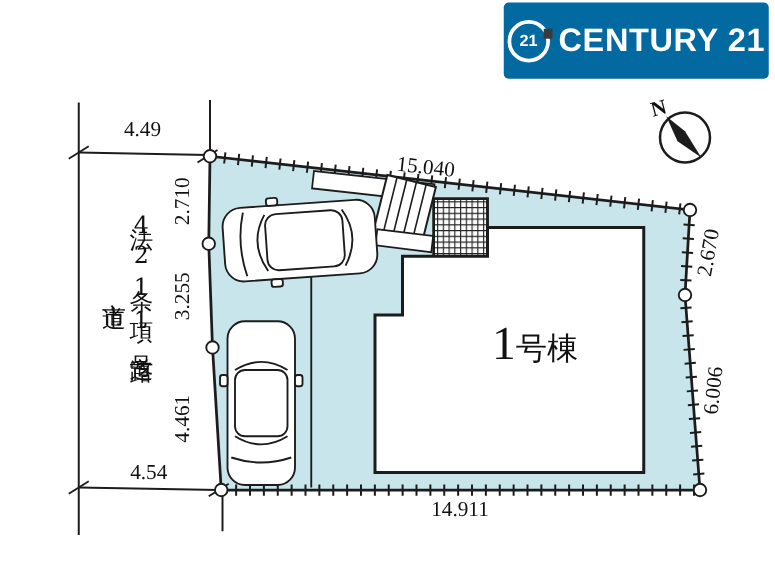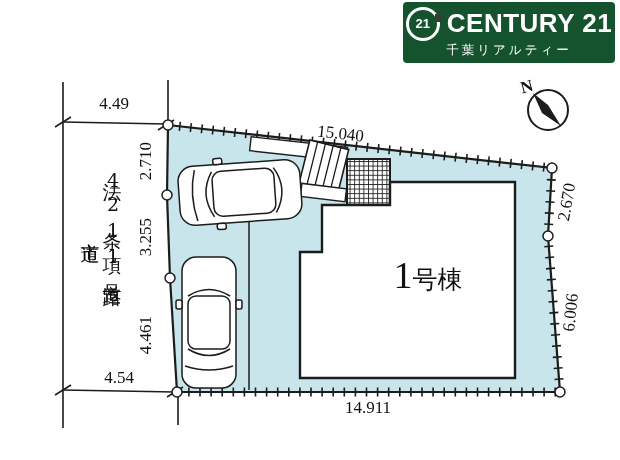--- a/index.html
+++ b/index.html
@@ -16,21 +16,21 @@
   .road-reg{left:103px;top:167px;font-size:19px;letter-spacing:2px;}
   .road-type{left:81px;top:227px;font-size:19px;letter-spacing:3px;}
 
   
   .bldg-label{position:absolute;left:363px;top:253px;width:130px;text-align:center;
               color:#111;font-family:Liberation Serif, serif;}
   .bldg-num{font-size:38px;}
   .bldg-suffix{font-size:25px;}
 
   
-  .logo{position:absolute;left:403px;top:2px;width:212px;height:61px;background:#14532d;
+  .logo{position:absolute;left:403px;top:2px;width:212px;height:61px;background:#0369a1;
         border-radius:4px;color:#fff;display:flex;flex-direction:column;align-items:center;
         justify-content:center;gap:1px;font-family:"Liberation Sans","DejaVu Sans",sans-serif;}
   .logo-row{display:flex;align-items:center;gap:7px;}
   .logo-seal{width:28px;height:28px;border:3px solid #fff;border-radius:50%;display:flex;
              align-items:center;justify-content:center;font-weight:bold;font-size:13px;
              position:relative;flex:0 0 auto;}
   .logo-seal::after{content:"";position:absolute;right:-5px;top:4px;width:7px;height:8px;
              background:#3b3b3d;}
   .logo-brand{font-size:26px;font-weight:bold;letter-spacing:0.5px;}
   .logo-sub{font-size:12.5px;letter-spacing:3px;}
@@ -135,16 +135,15 @@
 
   <div class="bldg-label">
     <span class="bldg-num">1</span><span class="bldg-suffix">号棟</span>
   </div>
 
   <div class="logo">
     <div class="logo-row">
       <div class="logo-seal">21</div>
       <div class="logo-brand">CENTURY 21</div>
     </div>
-    <div class="logo-sub">千葉リアルティー</div>
   </div>
 
 </div>
 
 </body></html>

